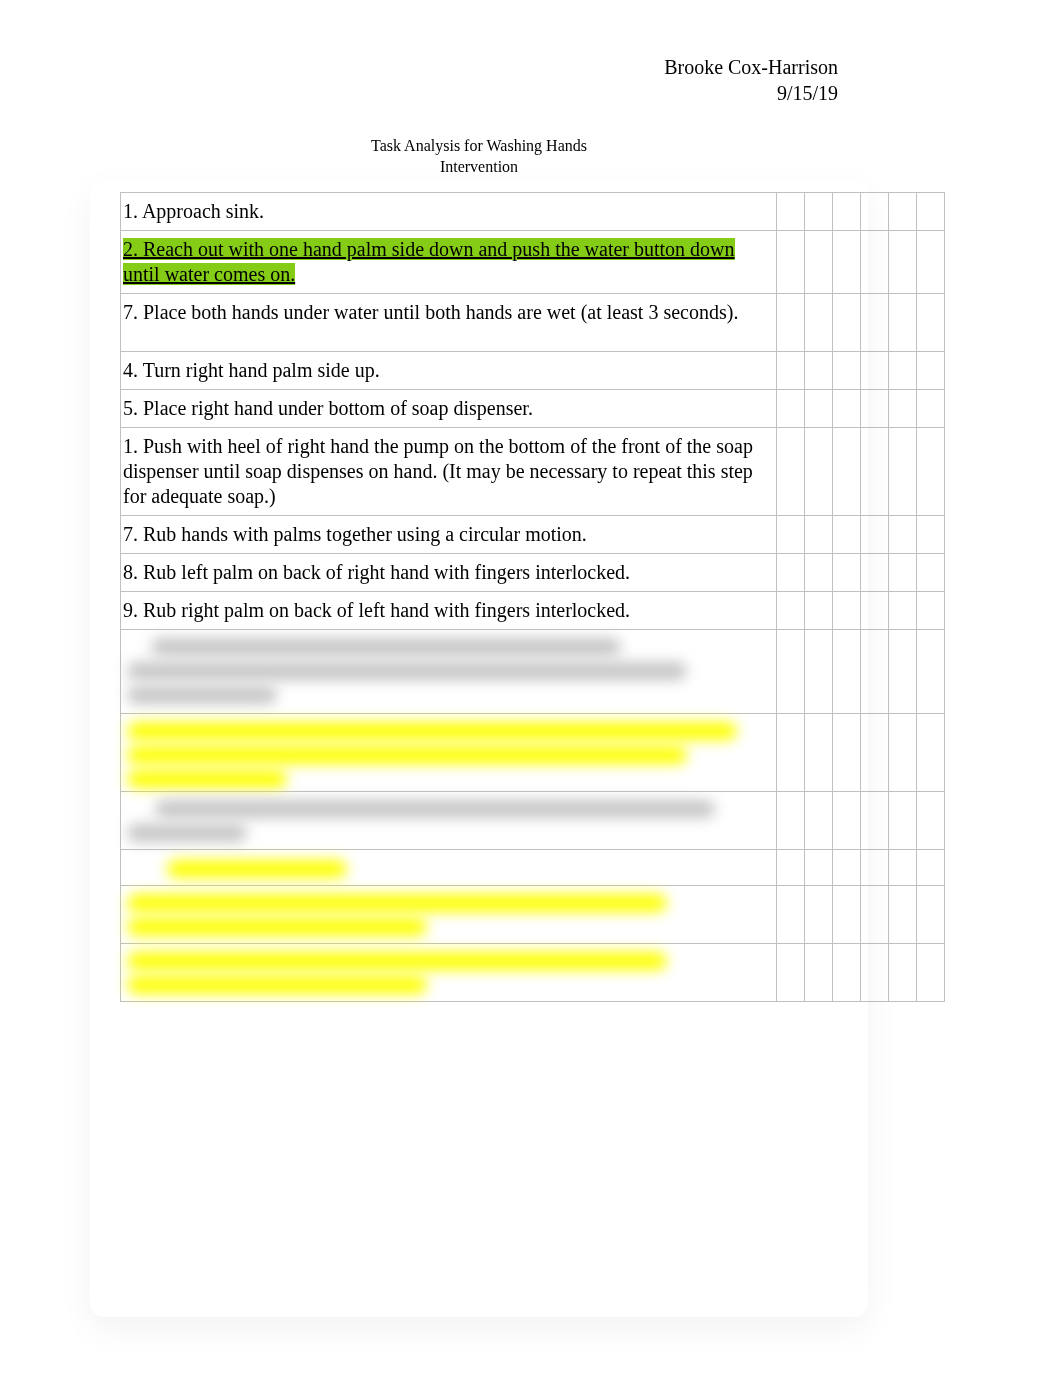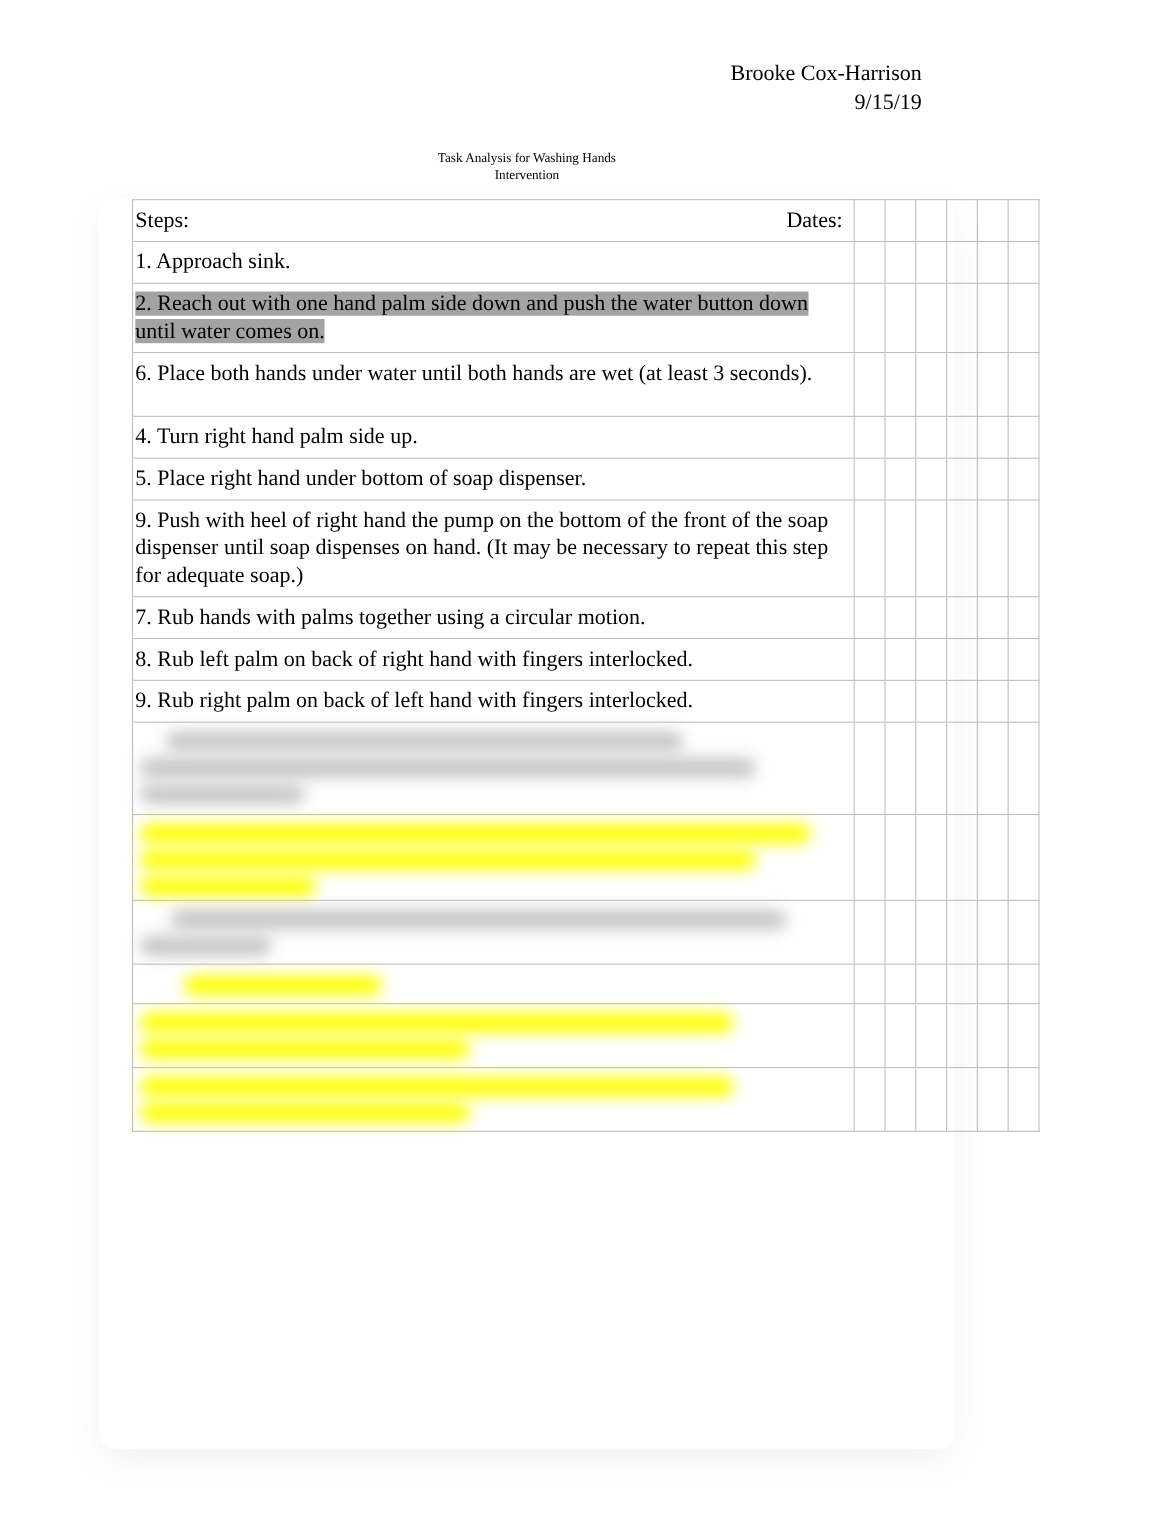--- a/index.html
+++ b/index.html
@@ -1,27 +1,27 @@
 <!DOCTYPE html>
 <html><head>
   <meta charset="utf-8">
   <style>
     * { box-sizing: border-box; margin: 0; padding: 0; }
     html, body { width: 1062px; height: 1377px; background: #fff; font-family: "Times New Roman", Times, serif; color: #000; }
     .page { width: 958px; height: 1377px; padding: 54px 120px 0 120px; position: relative; }
     .hdr { text-align: right; font-size: 20px; line-height: 1.3; }
-    .title { text-align: center; font-size: 12px; line-height: 1.3; margin-top: 30px; }
+    .title { text-align: center; font-size: 16px; line-height: 1.3; margin-top: 30px; }
     .table-wrap { margin-top: 14px; position: relative; }
     table { border-collapse: collapse; width: 100%; table-layout: fixed; }
     td { border: 1px solid #bfbfbf; vertical-align: top; font-size: 20px; line-height: 1.25; padding: 6px 4px 6px 2px; }
     col.steps { width: 656px; }
     col.tick { width: 28px; }
     .label-row td { border-top: 1px solid #bfbfbf; }
     .steps-cell { padding-left: 2px; }
-    .hl { background: #a3a3a3; }
+    .hl { background: #84cc16; text-decoration: underline; }
     .blur-line { position: absolute; height: 18px; border-radius: 9px; filter: blur(7px); }
     .shadow-overlay { position: absolute; left: 90px; right: 90px; top: 180px; bottom: 60px; pointer-events: none; border-radius: 14px; box-shadow: 0 12px 34px rgba(0,0,0,0.05); }
     
   </style>
 </head>
 <body>
 
 <div class="page">
   <div class="hdr">
     <div>Brooke Cox-Harrison</div>
@@ -38,54 +38,40 @@
       <colgroup id="colgroup">
           <col class="steps">
           <col class="tick">
           <col class="tick">
           <col class="tick">
           <col class="tick">
           <col class="tick">
           <col class="tick">
         </colgroup>
       <tbody id="tbody">
-          <tr class="label-row">
-            <td class="steps-cell">
-              <div style="display: flex; justify-content: space-between;">
-                <span>Steps:</span>
-                <span style="padding-right: 6px;">Dates:</span>
-              </div>
-            </td>
-            <td></td>
-            <td></td>
-            <td></td>
-            <td></td>
-            <td></td>
-            <td></td>
-          </tr>
           <tr>
             <td class="steps-cell" style="height: 36px;"><span>1. Approach sink.</span></td>
             <td></td>
             <td></td>
             <td></td>
             <td></td>
             <td></td>
             <td></td>
           </tr>
           <tr>
             <td class="steps-cell" style="height: 58px;"><span class="hl">2. Reach out with one hand palm side down and push the water button down until water comes on.</span></td>
             <td></td>
             <td></td>
             <td></td>
             <td></td>
             <td></td>
             <td></td>
           </tr>
           <tr>
-            <td class="steps-cell" style="height: 58px;"><span>6. Place both hands under water until both hands are wet (at least 3 seconds).</span></td>
+            <td class="steps-cell" style="height: 58px;"><span>7. Place both hands under water until both hands are wet (at least 3 seconds).</span></td>
             <td></td>
             <td></td>
             <td></td>
             <td></td>
             <td></td>
             <td></td>
           </tr>
           <tr>
             <td class="steps-cell" style="height: 36px; margin-left: 30px;"><span>4.  Turn right hand palm side up.</span></td>
             <td></td>
@@ -98,21 +84,21 @@
           <tr>
             <td class="steps-cell" style="height: 36px;"><span>5. Place right hand under bottom of soap dispenser.</span></td>
             <td></td>
             <td></td>
             <td></td>
             <td></td>
             <td></td>
             <td></td>
           </tr>
           <tr>
-            <td class="steps-cell" style="height: 84px;"><span>9. Push with heel of right hand the pump on the bottom of the front of the soap dispenser until soap dispenses on hand.          (It may be necessary to repeat this step for adequate soap.)</span></td>
+            <td class="steps-cell" style="height: 84px;"><span>1. Push with heel of right hand the pump on the bottom of the front of the soap dispenser until soap dispenses on hand.          (It may be necessary to repeat this step for adequate soap.)</span></td>
             <td></td>
             <td></td>
             <td></td>
             <td></td>
             <td></td>
             <td></td>
           </tr>
           <tr>
             <td class="steps-cell" style="height: 36px;"><span>7. Rub hands with palms together using a circular motion.</span></td>
             <td></td>

